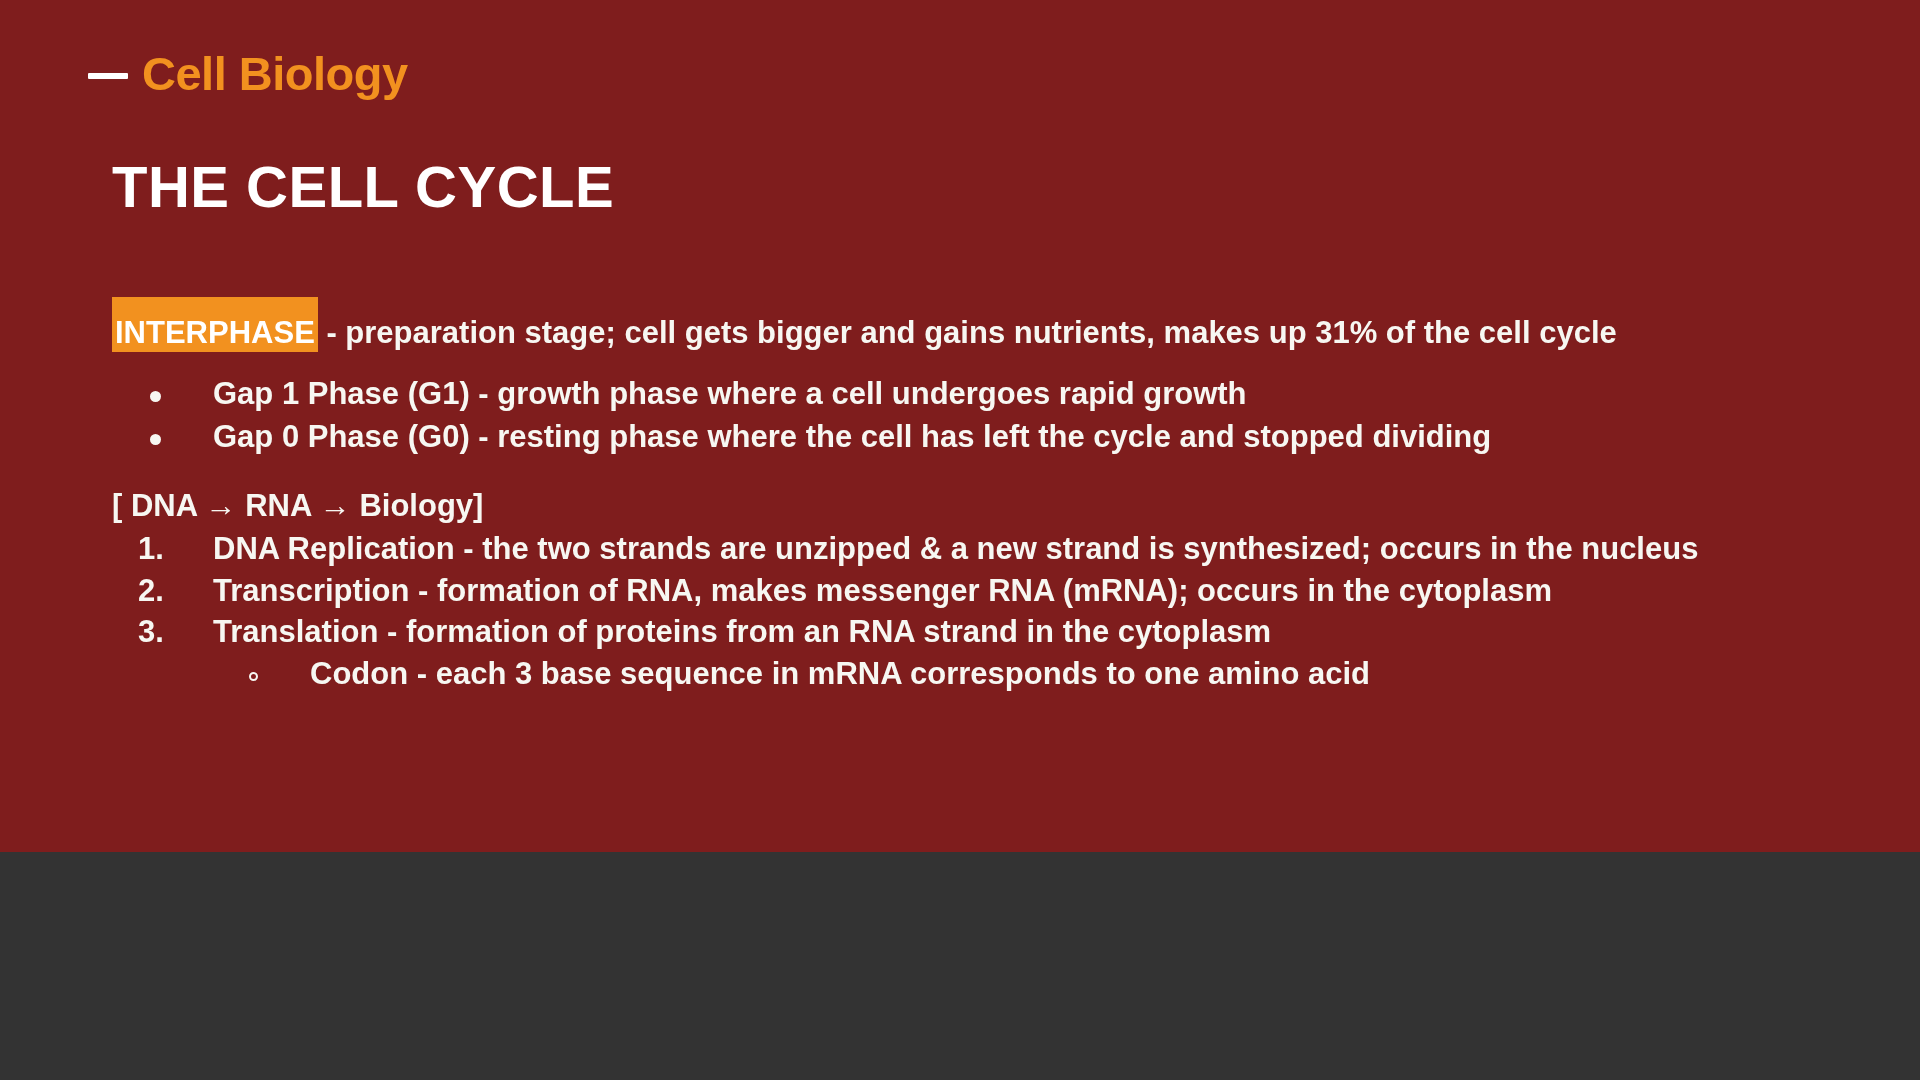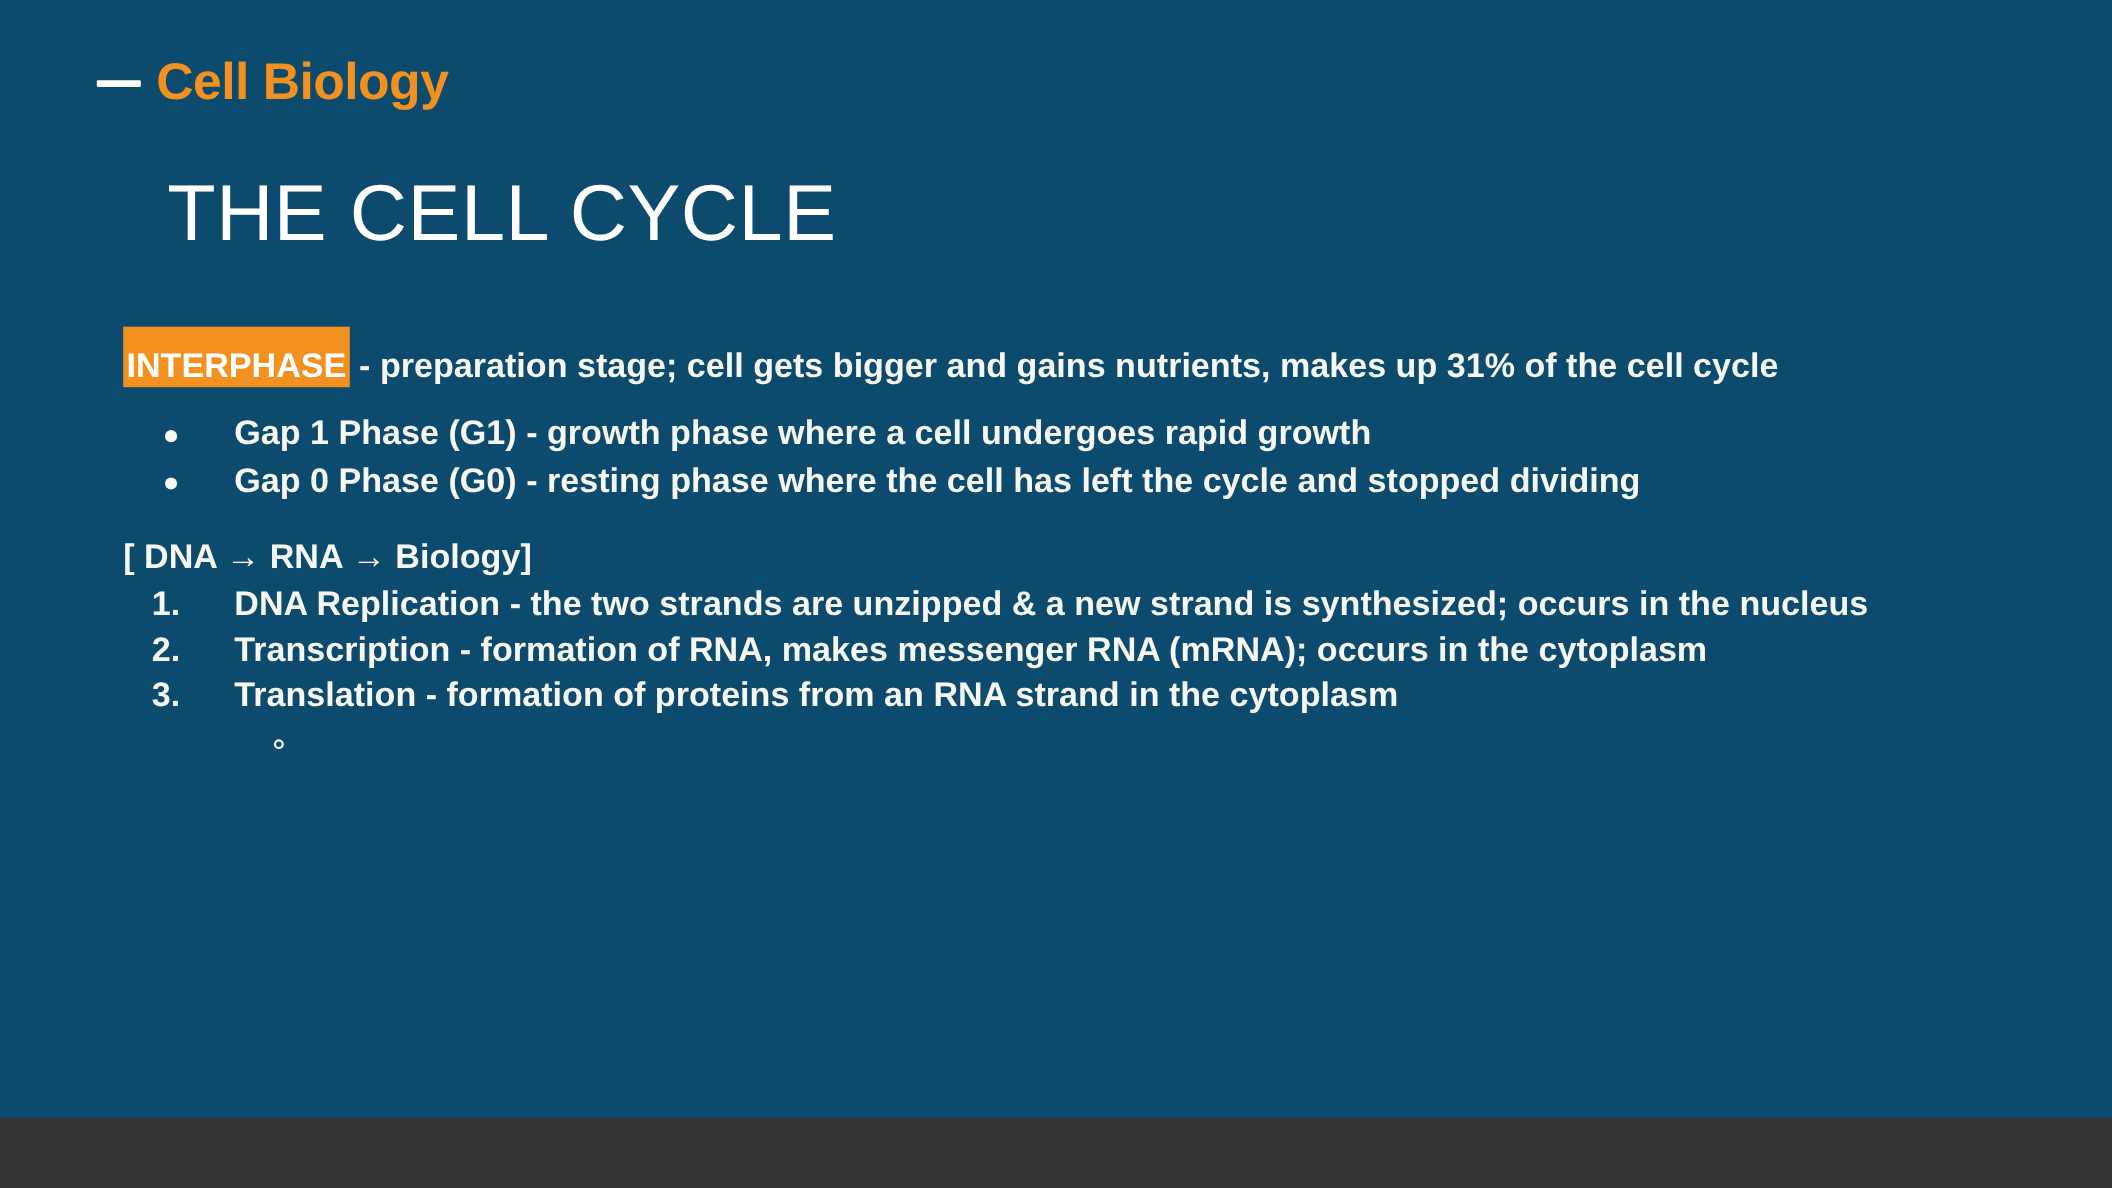--- a/index.html
+++ b/index.html
@@ -11,22 +11,22 @@
     height: 1080px;
     background: #333333;
     font-family: "Liberation Sans", sans-serif;
     overflow: hidden;
     -webkit-font-smoothing: antialiased;
   }
 
   .slide {
     position: relative;
     width: 1920px;
-    height: 1016px;
-    background: #0c4a6e;
+    height: 852px;
+    background: #7f1d1d;
     box-sizing: border-box;
   }
 
   
   .eyebrow {
     position: absolute;
     left: 88px;
     top: 50px;
     display: flex;
     align-items: center;
@@ -48,26 +48,25 @@
     letter-spacing: -0.5px;
     line-height: 1;
   }
 
   
   .slide-title {
     position: absolute;
     left: 112px;
     top: 158px;
     color: #ffffff;
-    font-size: 72px;
-    font-weight: normal;
+    font-size: 58px;
+    font-weight: bold;
     letter-spacing: 0.5px;
     line-height: 1;
     white-space: nowrap;
-    margin-left: 40px;
   }
 
   
   .body-area {
     position: absolute;
     left: 112px;
     top: 315px;
     width: 1740px;
     color: #f7f7f2;
     font-size: 31px;
@@ -198,19 +197,20 @@
       <li class="num-item">
         <span class="marker">2.</span>
         <span>Transcription - formation of RNA, makes messenger RNA (mRNA); occurs in the cytoplasm</span>
       </li>
       <li class="num-item">
         <span class="marker">3.</span>
         <span>Translation - formation of proteins from an RNA strand in the cytoplasm</span>
         <ul class="sublist">
           <li>
             <span class="circle"></span>
+            <span>Codon - each 3 base sequence in mRNA corresponds to one amino acid</span>
           </li>
         </ul>
       </li>
     </ol>
 
   </div>
 </div>
 
 </body></html>

